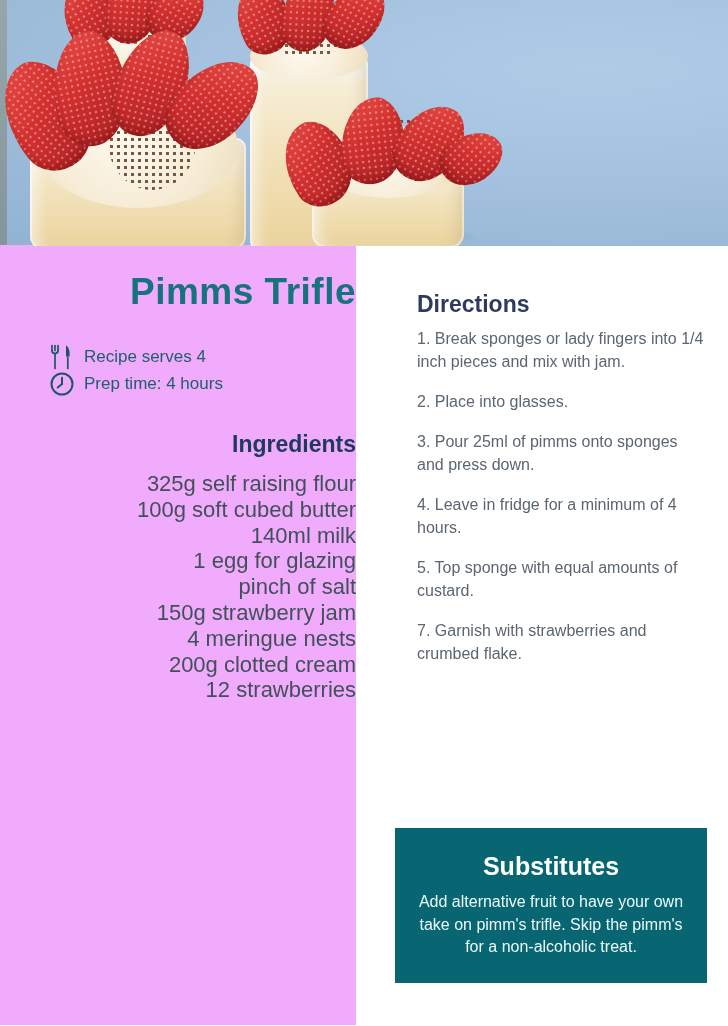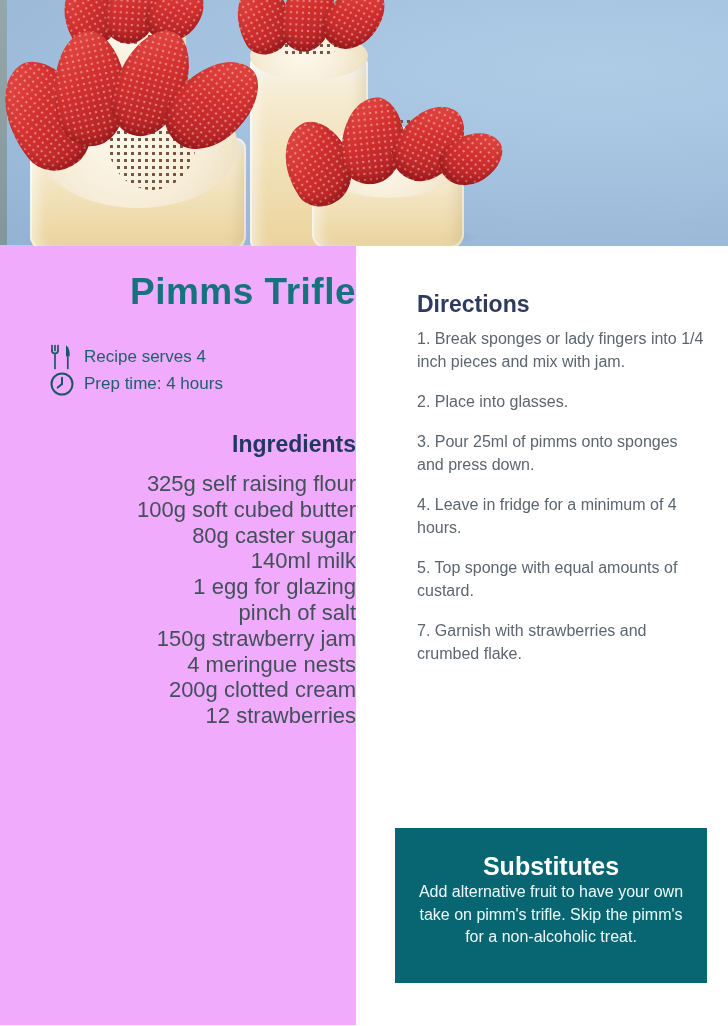--- a/index.html
+++ b/index.html
@@ -80,21 +80,21 @@
   
   .right-panel{position:absolute;left:356px;top:246px;width:372px;height:780px;background:#ffffff;
                box-sizing:border-box;padding:45px 16px 0 61px;}
   .dir-heading{margin:0;font-size:23px;font-weight:800;color:#2e3a5e;}
   .steps{margin-top:9px;}
   .steps p{margin:0 8px 17px 0;font-size:16px;line-height:23px;color:#5c6670;}
 
   
   .subs-box{position:absolute;left:395px;top:828px;width:312px;height:155px;background:#076672;
             box-sizing:border-box;text-align:center;color:#ffffff;}
-  .subs-heading{margin:24px 0 0 0;font-size:25px;font-weight:800;color:#ffffff;}
+  .subs-heading{margin:24px 0 10px 0;font-size:25px;font-weight:800;color:#ffffff;}
   .subs-text{margin:0;padding:0 18px;font-size:16px;line-height:22.5px;color:#eefafa;}
 </style>
 </head>
 <body>
 
 <div class="page">
 
   <div class="photo">
     <div class="photo-edge"></div>
     <div class="shadow shadowB"></div>
@@ -166,21 +166,20 @@
           </svg>
         </span>
         <span class="meta-text">Prep time: 4 hours</span>
       </div>
     </div>
 
     <h2 class="ing-heading">Ingredients</h2>
     <ul class="ing-list">
         <li>325g self raising flour</li>
         <li>100g soft cubed butter</li>
-        <li>80g caster sugar</li>
         <li>140ml milk</li>
         <li>1 egg for glazing</li>
         <li>pinch of salt</li>
         <li>150g strawberry jam</li>
         <li>4 meringue nests</li>
         <li>200g clotted cream</li>
         <li>12 strawberries</li>
       </ul>
   </div>
 

